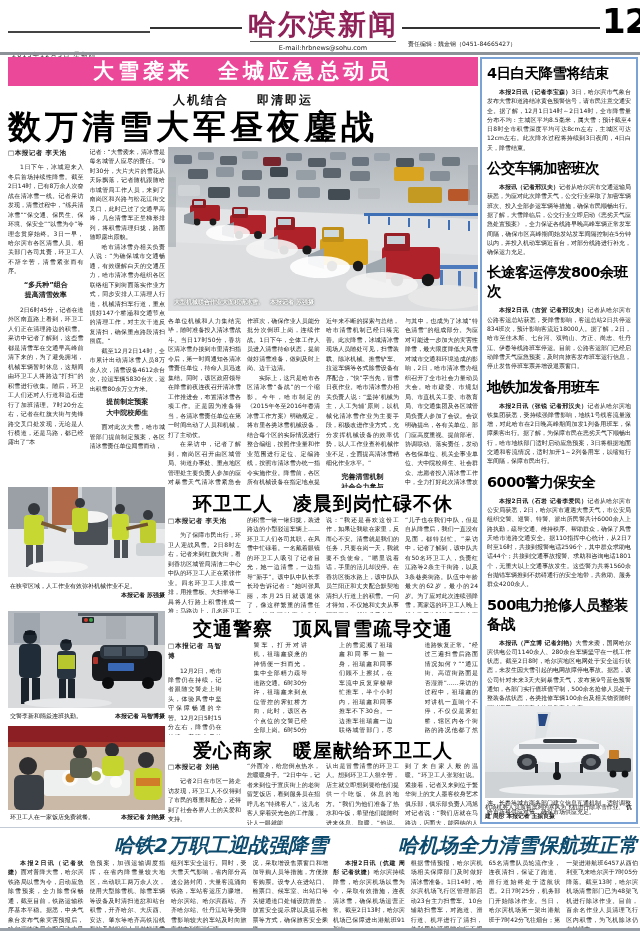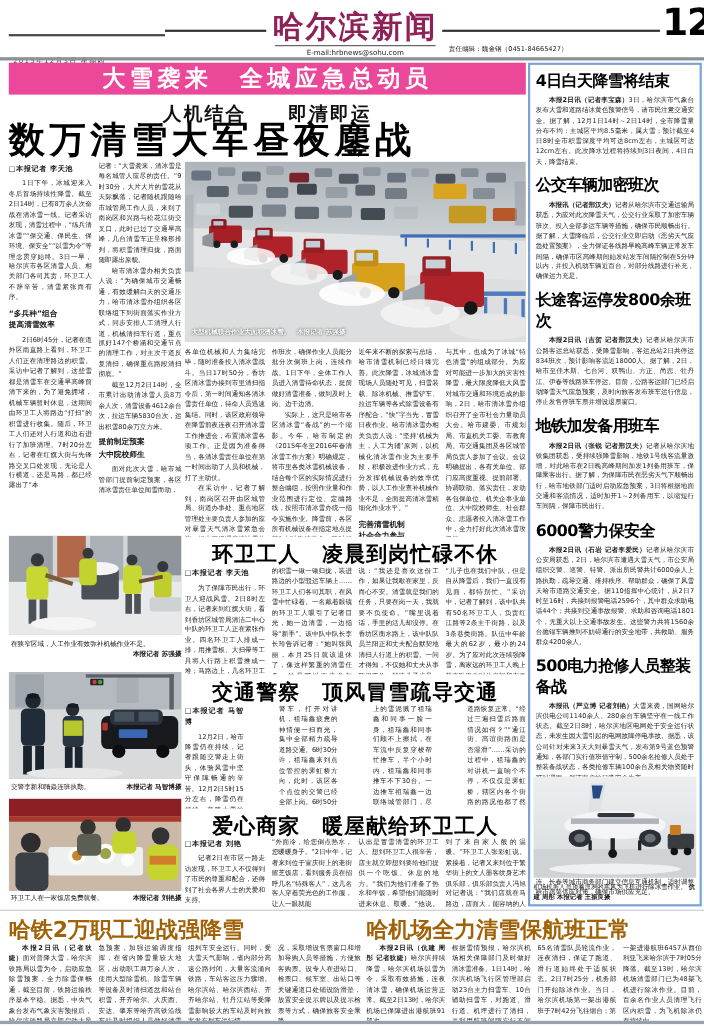--- a/index.html
+++ b/index.html
@@ -18,35 +18,35 @@
   .email-rule{position:absolute;left:250px;top:41px;width:146px;height:1px;background:#555;}
   .email{position:absolute;left:245px;top:44px;width:156px;text-align:center;font-size:6.5px;color:#222;}
   .editor{position:absolute;left:408px;top:40px;width:200px;font-size:6px;color:#222;}
   .page-num{position:absolute;left:602px;top:1px;font-size:34px;font-weight:bold;color:#000;
         font-family:"DejaVu Sans",sans-serif;letter-spacing:-1px;}
   .head-rule{position:absolute;left:0;top:52px;width:640px;height:2.5px;background:#8d9298;}
   
   .banner{position:absolute;left:8px;top:57px;width:470px;height:29px;background:#ec4899;
         color:#fff;font-weight:bold;font-size:21px;letter-spacing:4px;text-align:center;line-height:29px;}
   .kicker{position:absolute;left:8px;top:92px;width:470px;text-align:center;
-        font-size:17px;font-weight:bold;color:#111;letter-spacing:2px;}
+        font-size:12px;font-weight:bold;color:#111;letter-spacing:2px;}
   .main-headline{position:absolute;left:8px;top:105px;width:470px;text-align:left;
         font-size:33px;font-weight:bold;color:#000;letter-spacing:4px;}
   
   .cols{display:flex;gap:6px;position:absolute;overflow:hidden;}
   .col{flex:1;overflow:hidden;font-size:6px;line-height:1.58;text-align:justify;}
   .para{margin:0;text-indent:2em;}
   .para.noindent{text-indent:0;}
   .para b{font-weight:bold;}
-  .subhead{font-weight:bold;text-align:left;white-space:pre-line;font-size:7px;
+  .subhead{font-weight:bold;text-align:center;white-space:pre-line;font-size:7px;
         line-height:1.5;margin:4px 0;}
   .byline{font-weight:bold;font-size:6.5px;margin:1px 0 4px 0;letter-spacing:0.5px;}
   .mid-headline{position:absolute;left:168px;width:310px;text-align:center;font-weight:bold;
         font-size:19px;letter-spacing:1px;color:#000;}
-  .bottom-headline{position:absolute;text-align:left;font-weight:bold;font-size:20px;color:#a16207;letter-spacing:0px;}
+  .bottom-headline{position:absolute;text-align:right;font-weight:bold;font-size:20px;color:#0c4a6e;letter-spacing:0px;font-style:italic;}
   
   .photo{position:absolute;overflow:hidden;background:#d7d9da;}
   .photo svg{display:block;}
   .photo-overlay-cap{position:absolute;left:174px;top:298px;width:290px;color:#fff;
         font-size:6px;font-weight:bold;text-shadow:0 0 2px rgba(0,0,0,.8);}
   .cap{position:absolute;font-size:6px;color:#111;line-height:1.5;}
   .cap .credit{font-weight:bold;}
   .cap-row{display:flex;justify-content:space-between;}
   .cap-right{text-align:right;}
   

